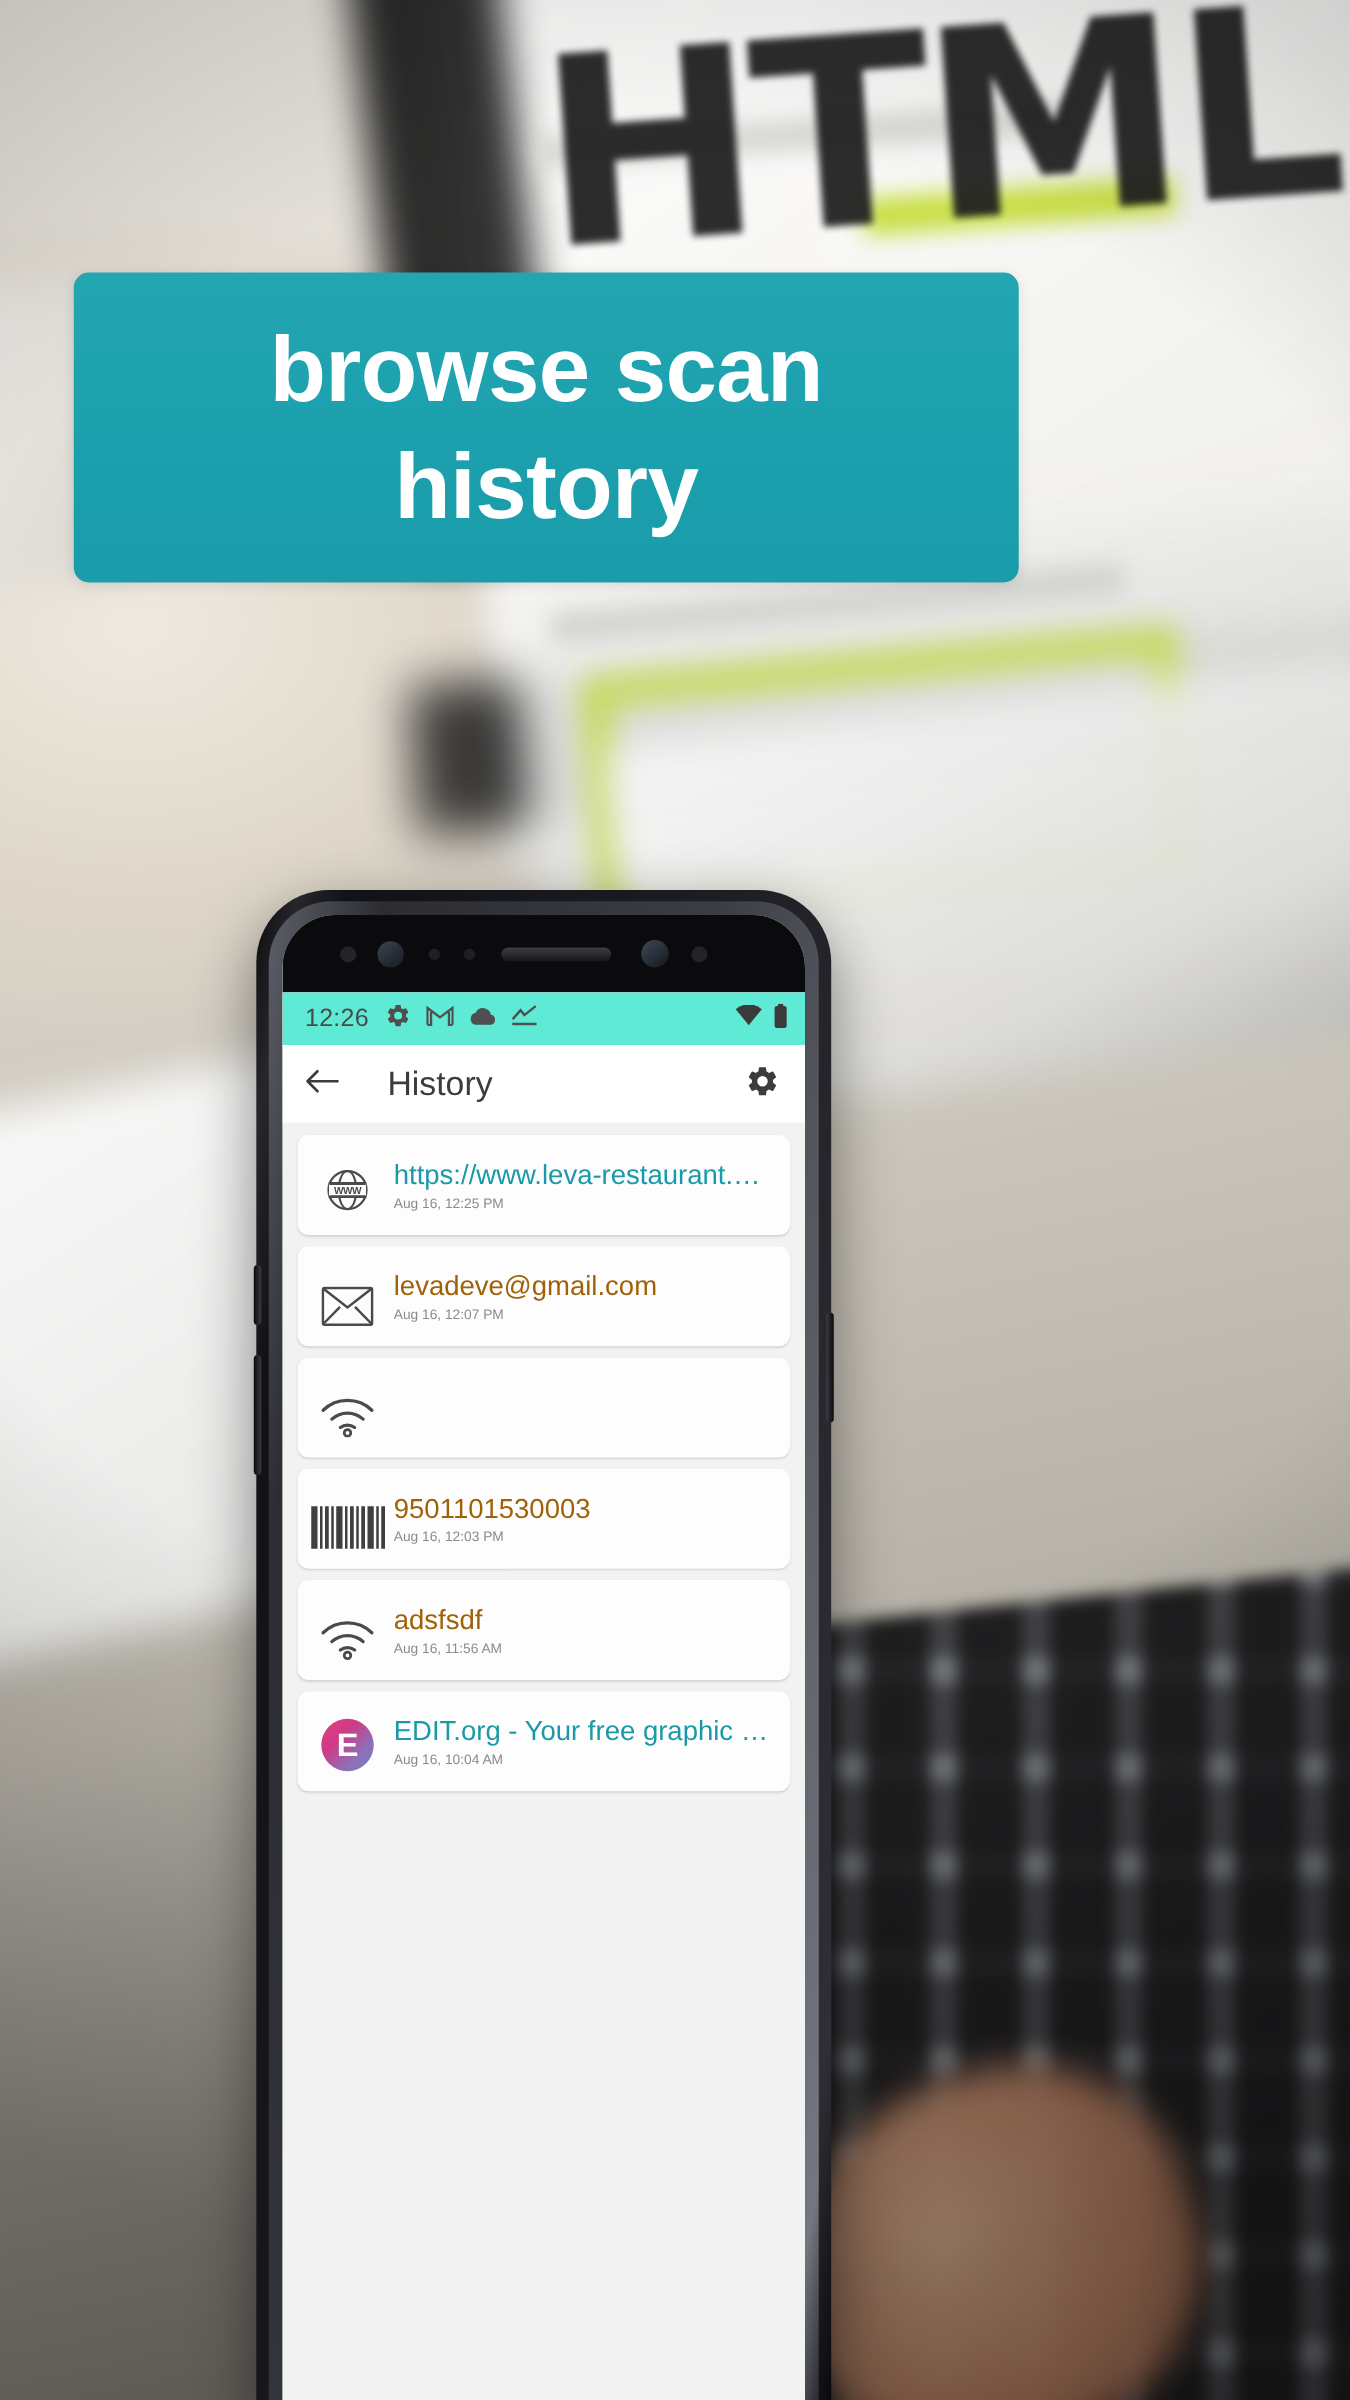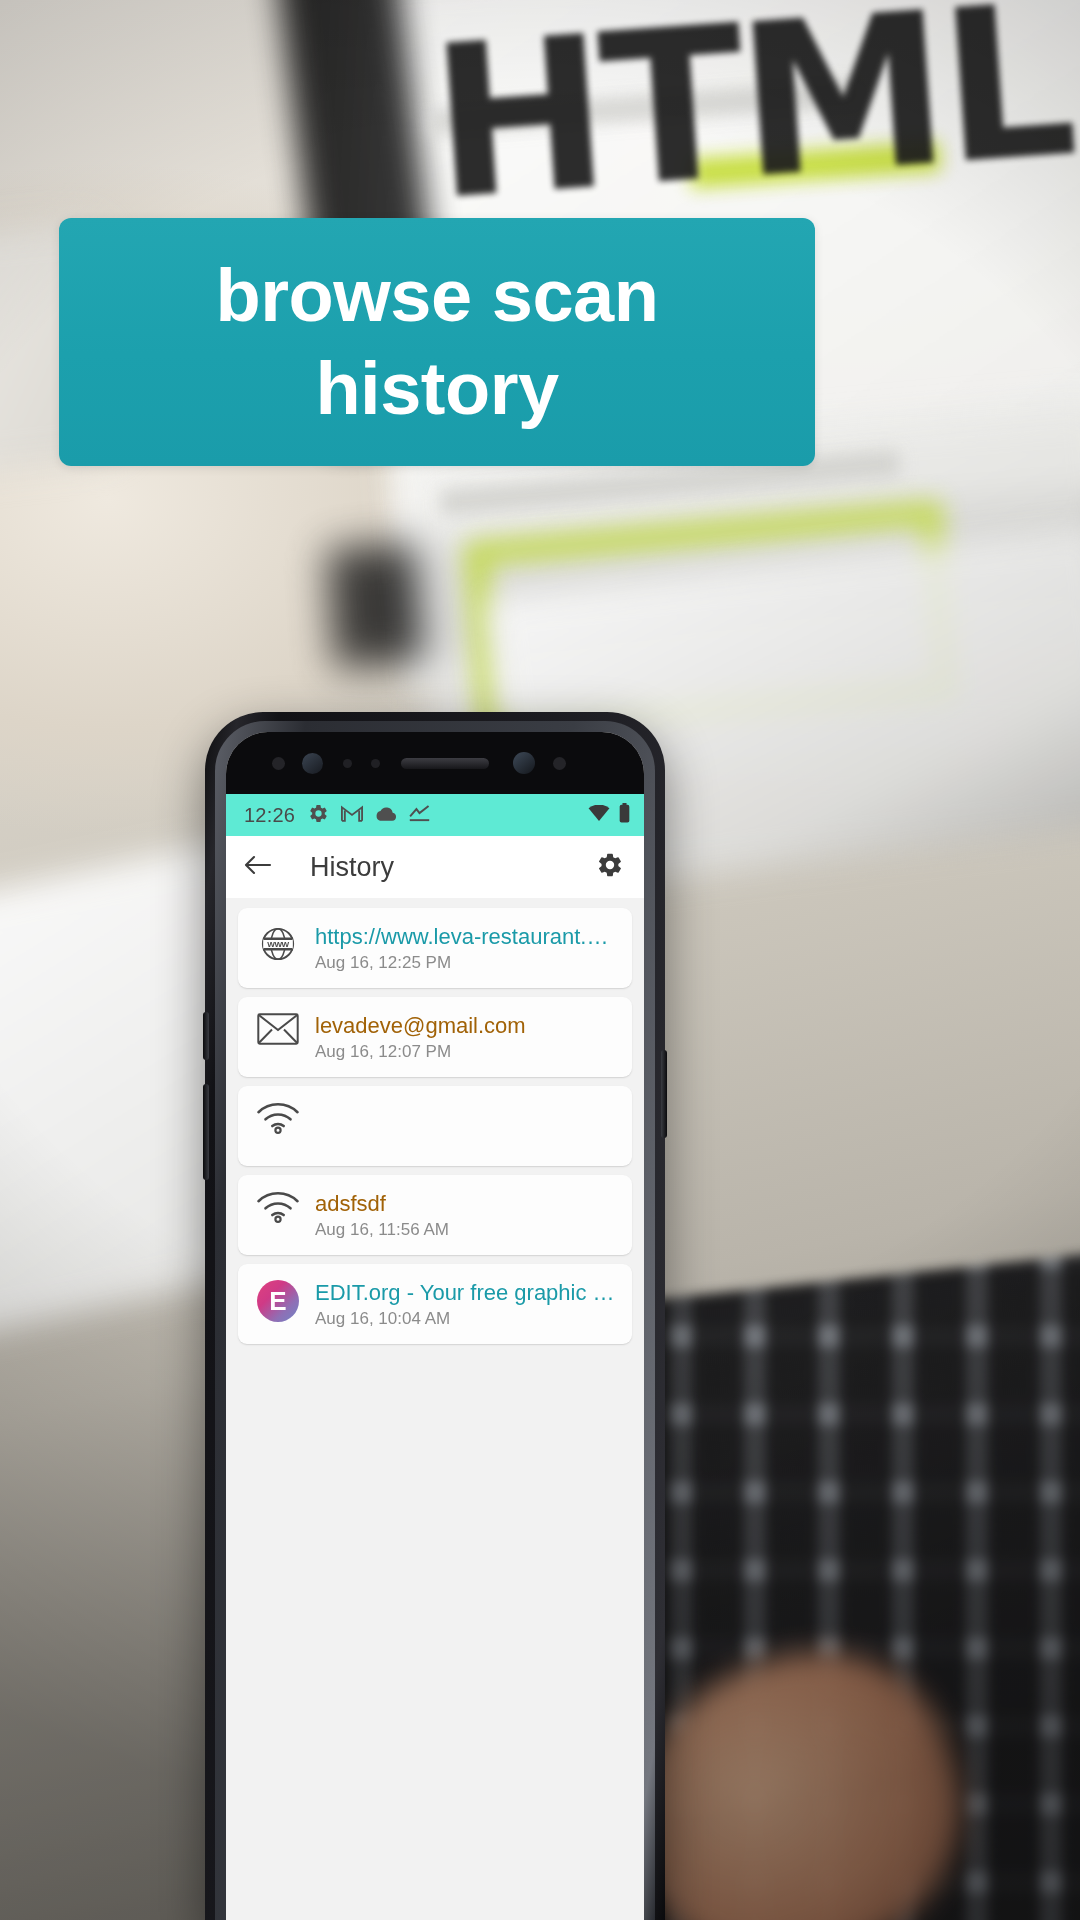--- a/index.html
+++ b/index.html
@@ -192,29 +192,29 @@
   .appbar-spacer{flex:1;}
 
   .list{padding:10px 12px 0 12px;}
   .card{
     background:#fdfdfd;border-radius:9px;margin-bottom:9px;
     height:80px;display:flex;align-items:center;padding:0 16px;
     box-shadow:0 1px 2px rgba(0,0,0,.10),0 1px 0 rgba(0,0,0,.03);
   }
   .card-icon{
     width:48px;min-width:48px;height:48px;display:flex;
-    align-items:flex-start;justify-content:center;margin-right:13px;
+    align-items:flex-end;justify-content:center;margin-right:13px;
   }
   .card-txt{overflow:hidden;flex:1;min-width:0;}
   .card-title{
     font-size:22px;color:#a16207;white-space:nowrap;overflow:hidden;
     text-overflow:ellipsis;line-height:1.25;
   }
   .card-title.link{color:#1a9aa8;}
-  .card-sub{font-size:17px;color:#8b8b8b;margin-top:3px;line-height:1.2;}
+  .card-sub{font-size:11px;color:#8b8b8b;margin-top:3px;line-height:1.2;}
 
   
   .barcode{display:flex;align-items:flex-end;height:34px;gap:2px;}
   .barcode i{display:block;background:#3f3f3f;width:3px;height:34px;}
   .barcode i.t{width:2px;}
   .barcode i.w{width:5px;}
 
   
   .eavatar{
     width:42px;height:42px;border-radius:50%;
@@ -367,20 +367,42 @@
             <div class="card-icon">
               <svg width="44" height="32" viewBox="0 0 44 32">
                 <path d="M2.5 10.2A28 28 0 0 1 41.5 10.2" fill="none" stroke="#4a4a4a" stroke-width="2.6" stroke-linecap="round"></path>
                 <path d="M9.5 17.3A18.5 18.5 0 0 1 34.5 17.3" fill="none" stroke="#4a4a4a" stroke-width="2.6" stroke-linecap="round"></path>
                 <path d="M16.3 24A9.3 9.3 0 0 1 27.7 24" fill="none" stroke="#4a4a4a" stroke-width="2.6" stroke-linecap="round"></path>
                 <circle cx="22" cy="28.3" r="2.6" fill="none" stroke="#4a4a4a" stroke-width="2.2"></circle>
               </svg>
             </div>
           </div>
 
+          <div class="card">
+            <div class="card-icon">
+              <div class="barcode">
+                <i class="w"></i>
+                  <i class="t"></i>
+                  <i></i>
+                  <i class="t"></i>
+                  <i class="w"></i>
+                  <i class="t"></i>
+                  <i></i>
+                  <i class="t"></i>
+                  <i></i>
+                  <i class="w"></i>
+                  <i class="t"></i>
+                  <i></i>
+              </div>
+            </div>
+            <div class="card-txt">
+              <div class="card-title">9501101530003</div>
+              <div class="card-sub">Aug 16, 12:03 PM</div>
+            </div>
+          </div>
 
           <div class="card">
             <div class="card-icon">
               <svg width="44" height="32" viewBox="0 0 44 32">
                 <path d="M2.5 10.2A28 28 0 0 1 41.5 10.2" fill="none" stroke="#4a4a4a" stroke-width="2.6" stroke-linecap="round"></path>
                 <path d="M9.5 17.3A18.5 18.5 0 0 1 34.5 17.3" fill="none" stroke="#4a4a4a" stroke-width="2.6" stroke-linecap="round"></path>
                 <path d="M16.3 24A9.3 9.3 0 0 1 27.7 24" fill="none" stroke="#4a4a4a" stroke-width="2.6" stroke-linecap="round"></path>
                 <circle cx="22" cy="28.3" r="2.6" fill="none" stroke="#4a4a4a" stroke-width="2.2"></circle>
               </svg>
             </div>

